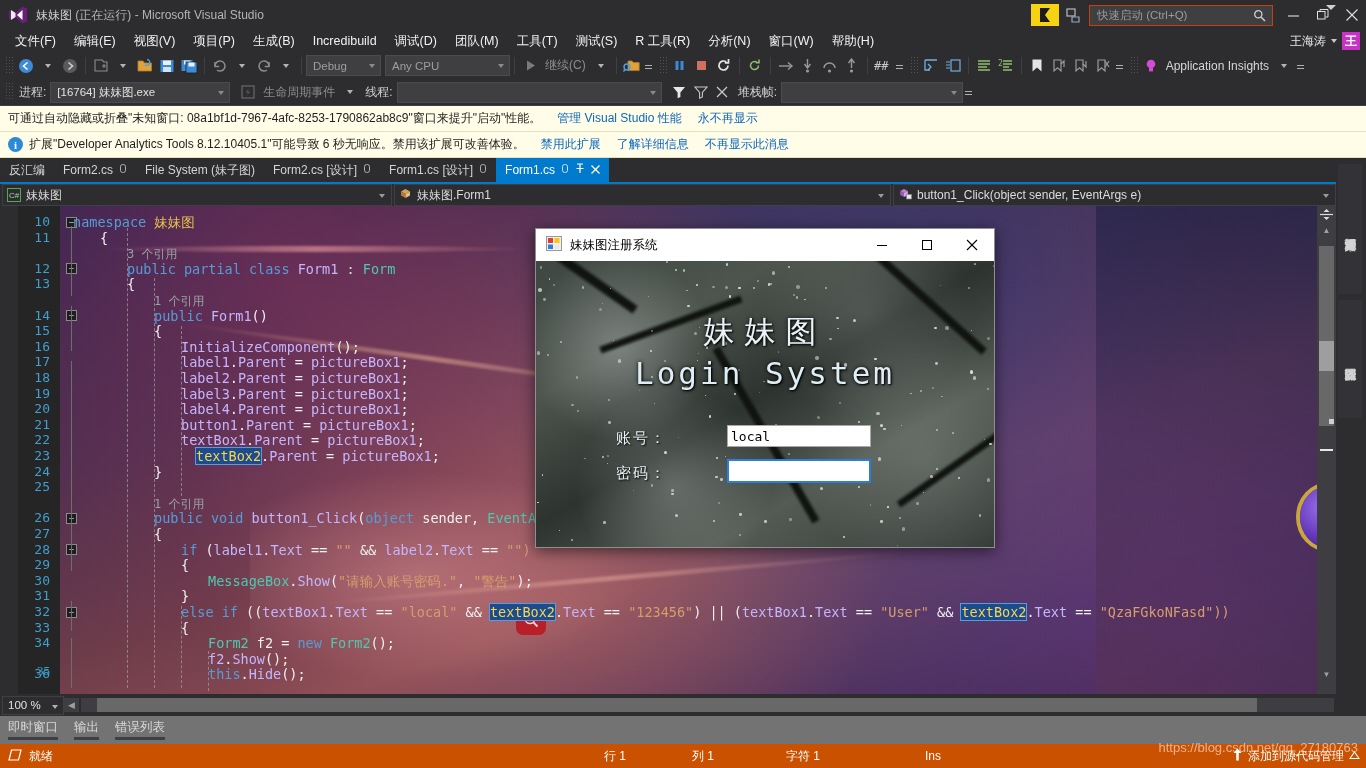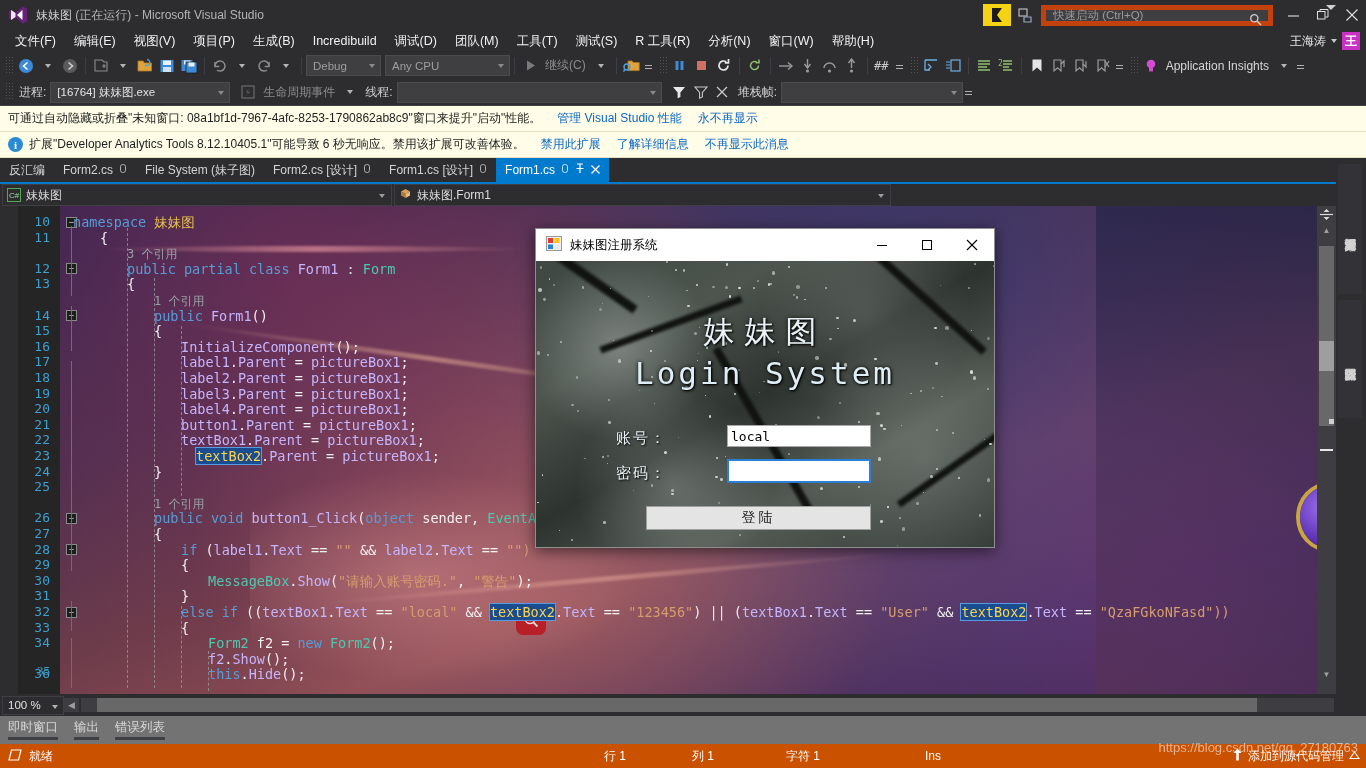--- a/index.html
+++ b/index.html
@@ -14,21 +14,21 @@
 
   
   .titlebar { position:absolute; left:0; top:0; width:1366px; height:30px; background:#2d2d30; }
   .vs-logo { position:absolute; left:8px; top:5px; width:20px; height:20px; }
   .title-text { position:absolute; left:36px; top:7px; font-size:12px; color:#b4b4b4; white-space:nowrap; }
   .title-text .proj { color:#d0d0d0; }
   .tb-right { position:absolute; right:0; top:0; height:30px; display:flex; align-items:center; }
   .feedback-btn { width:28px; height:22px; background:#f5d312; margin-right:2px; display:flex; align-items:center; justify-content:center; }
   .feedback-btn svg { display:block; }
   .fb2 { width:24px; height:24px; display:flex; align-items:center; justify-content:center; margin-right:4px; }
-  .quicklaunch { position:relative; width:232px; height:21px; background:#3f3f41; border:5px solid #c2410c; display:flex; align-items:center; }
+  .quicklaunch { position:relative; width:184px; height:21px; background:#3f3f41; border:1px solid #c2410c; display:flex; align-items:center; }
   .quicklaunch input { background:transparent; border:0; outline:none; color:#c8c8c8; font-size:11.5px; padding-left:7px; width:180px; font-family:"Liberation Sans", sans-serif; }
   .quicklaunch input::placeholder { color:#9b9b9b; }
   .ql-icon { position:absolute; right:6px; top:3px; }
   .wincontrols { display:flex; align-items:center; margin-left:6px; }
   .wc { width:29px; height:30px; display:flex; align-items:center; justify-content:center; color:#e0e0e0; }
 
   
   .menubar { position:absolute; left:0; top:30px; width:1366px; height:22px; }
   .menuitems { position:absolute; left:6px; top:0; display:flex; height:22px; align-items:center; }
   .mi { padding:2px 9px; color:#f1f1f1; font-size:12.5px; white-space:nowrap; line-height:18px; }
@@ -615,20 +615,32 @@
     </div>
     <div class="navcombo" style="margin-left:2px;width:497px">
       <span>
         <svg width="13" height="13" viewBox="0 0 13 13">
             <path d="M2 4.5 L6.5 2 L11 4.5 L6.5 7 Z" fill="#d9a05b"></path>
             <path d="M2 4.5 L2 8.5 L6.5 11 L6.5 7 Z" fill="#b07c3c"></path>
             <path d="M11 4.5 L11 8.5 L6.5 11 L6.5 7 Z" fill="#e8bc80"></path>
           </svg>
       </span>
       <span>妹妹图.Form1</span>
+      <span class="cb-arrow"></span>
+    </div>
+    <div class="navcombo" style="margin-left:2px;width:443px">
+      <span>
+        <svg width="14" height="13" viewBox="0 0 14 13">
+            <path d="M2.2 4 L6 2 L9.8 4 L6 6 Z" fill="#c080d0"></path>
+            <path d="M2.2 4 L2.2 8 L6 10 L6 6 Z" fill="#9a5fae"></path>
+            <path d="M9.8 4 L9.8 8 L6 10 L6 6 Z" fill="#d7a5e4"></path>
+            <rect x="8.5" y="7.5" width="5" height="4.5" fill="#e8e8ea" stroke="#888" stroke-width=".6"></rect>
+          </svg>
+      </span>
+      <span>button1_Click(object sender, EventArgs e)</span>
       <span class="cb-arrow"></span>
     </div>
   </div>
 
   <div class="editor">
     <div class="editor-bg">
       <div class="bg-hand"></div>
       <div class="bg-dark-right"></div>
       <div class="bg-streak" style="left:40px; top:40px; width:430px; height:6px; background:linear-gradient(90deg,transparent,rgba(255,170,170,.55),transparent);"></div>
       <div class="bg-streak" style="left:120px; top:150px; width:500px; height:5px; background:linear-gradient(90deg,transparent,rgba(255,200,160,.45),transparent); transform:rotate(8deg);"></div>
@@ -983,17 +995,16 @@
 
       <div class="dlg-h1">妹妹图</div>
       <div class="dlg-h2">Login System</div>
 
       <div class="fld-label" style="left:80px; top:168px">账号：</div>
       <input class="fld-input" style="left: 191px; top: 164px; width: 144px;" type="text" value="local">
 
       <div class="fld-label" style="left:80px; top:203px">密码：</div>
       <input class="fld-input focused" style="left: 191px; top: 198px; width: 144px; height: 24px;" type="password" value="">
 
-      <div class="dlg-button" style="left:110px; top:245px; width:225px">登陆</div>
     </div>
   </div>
 
 </div>
 
 </body></html>

